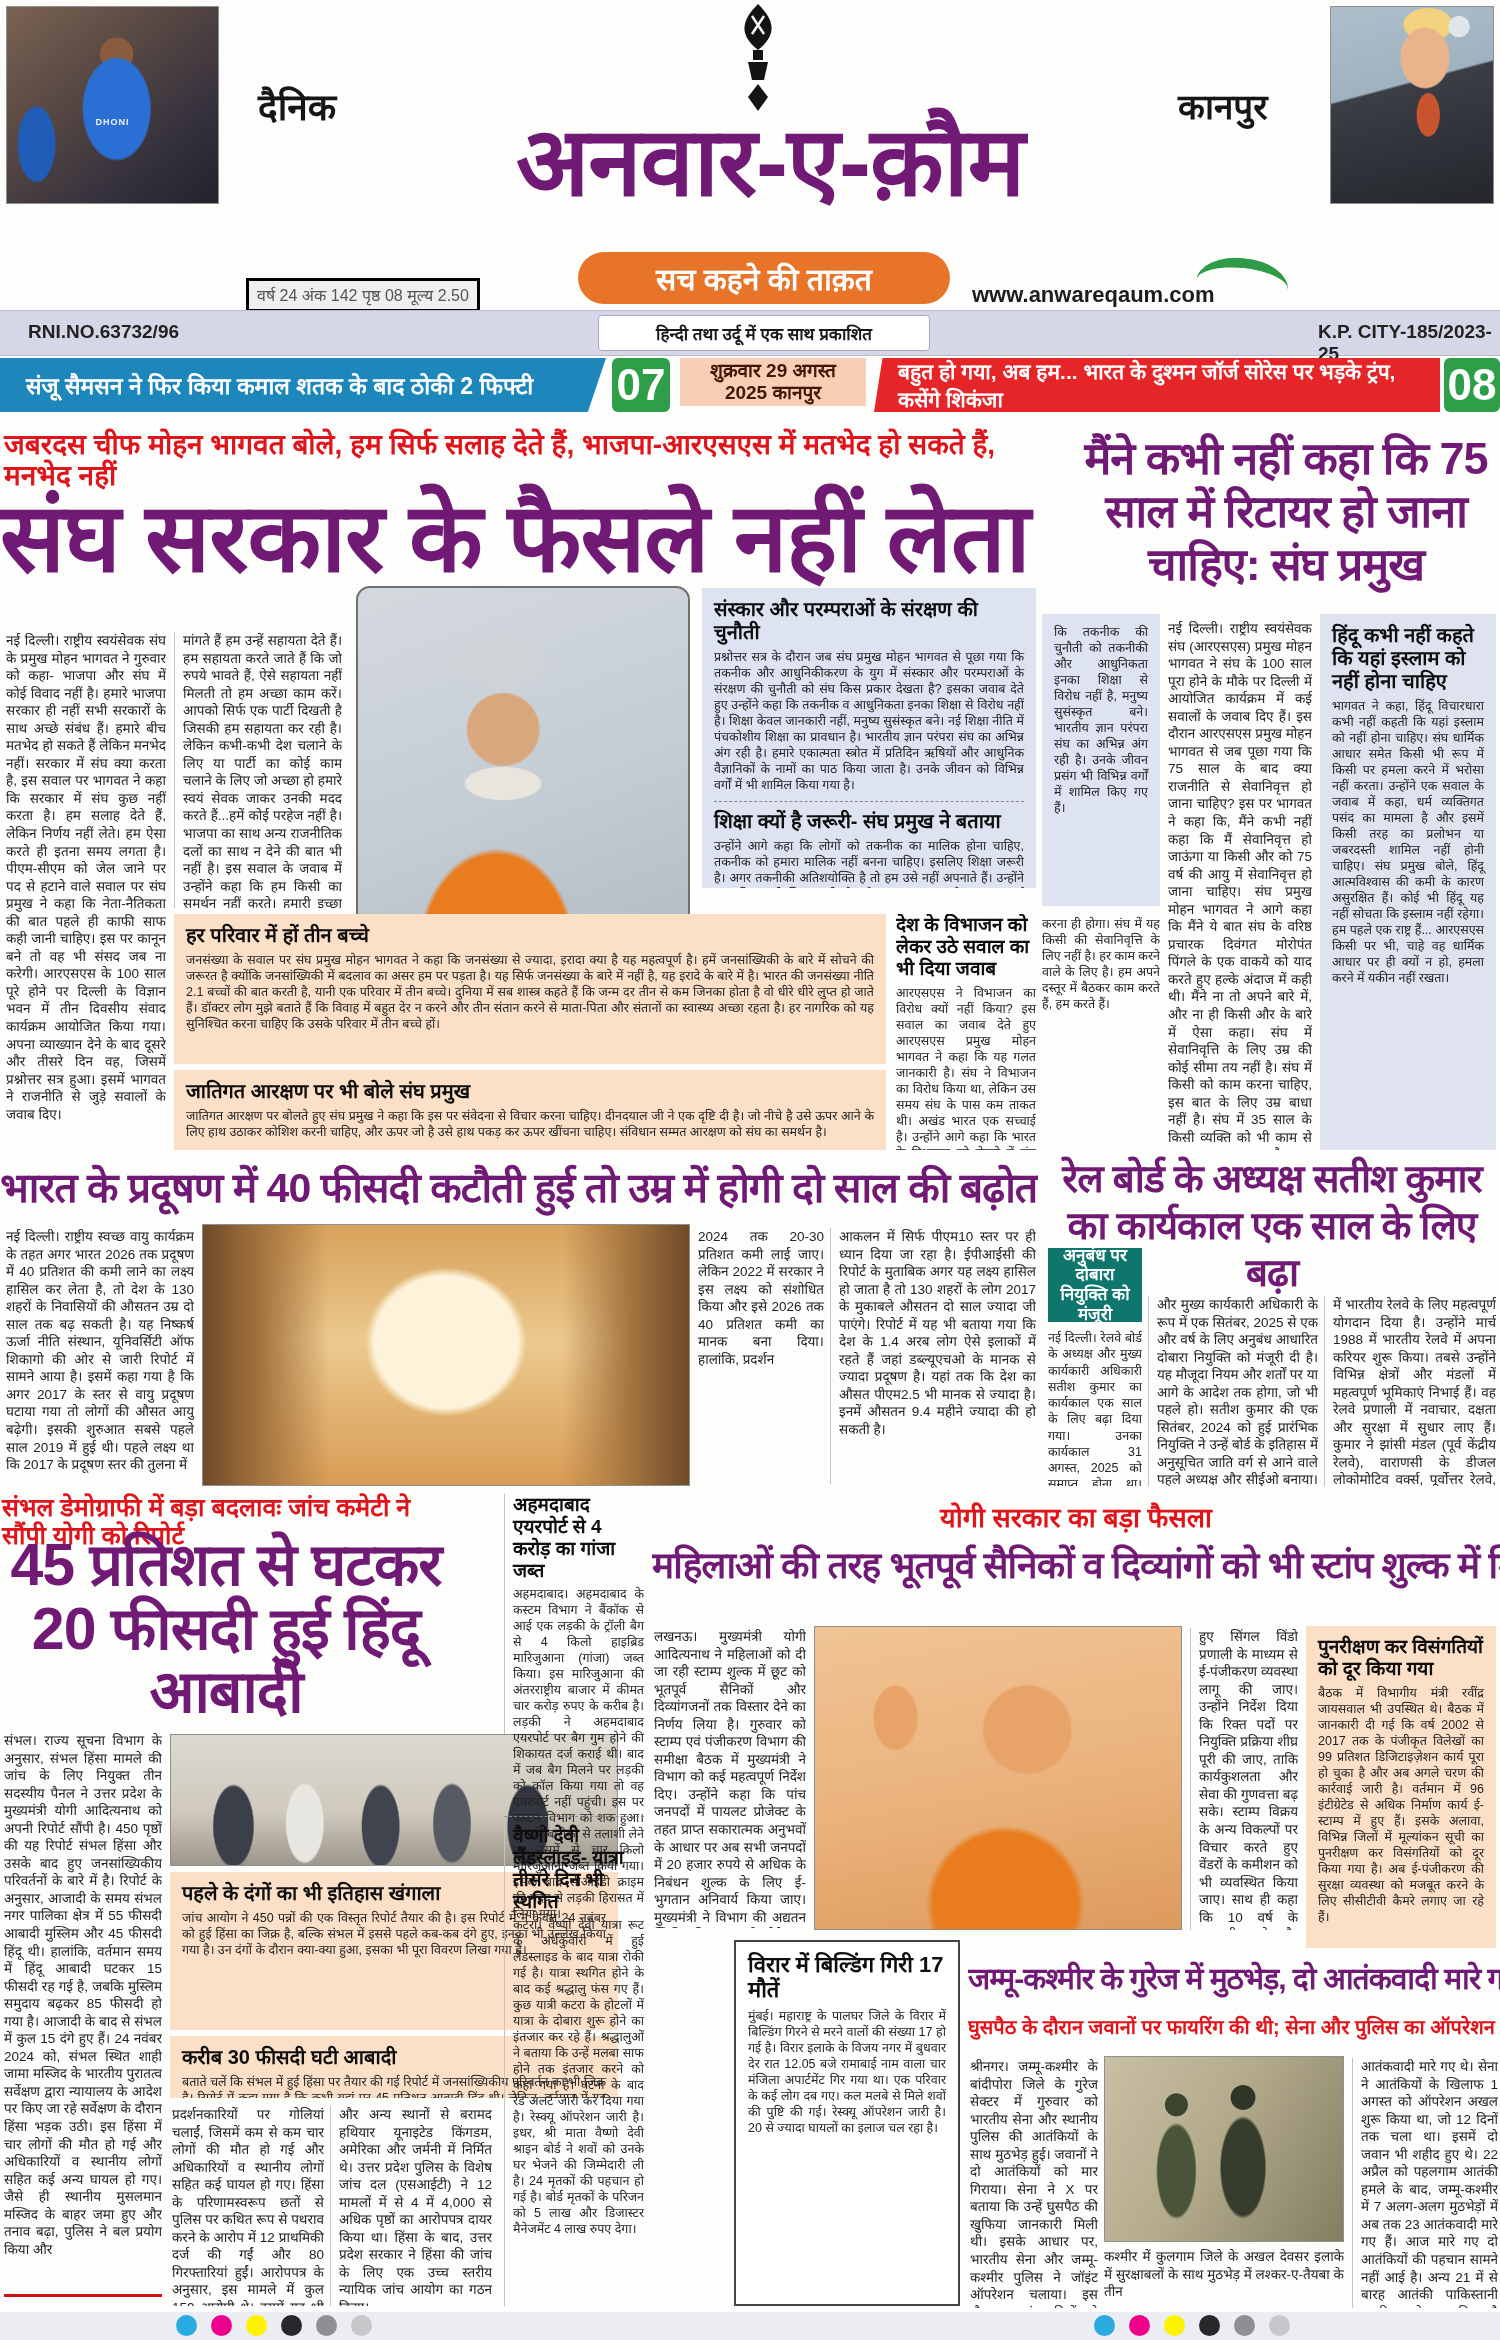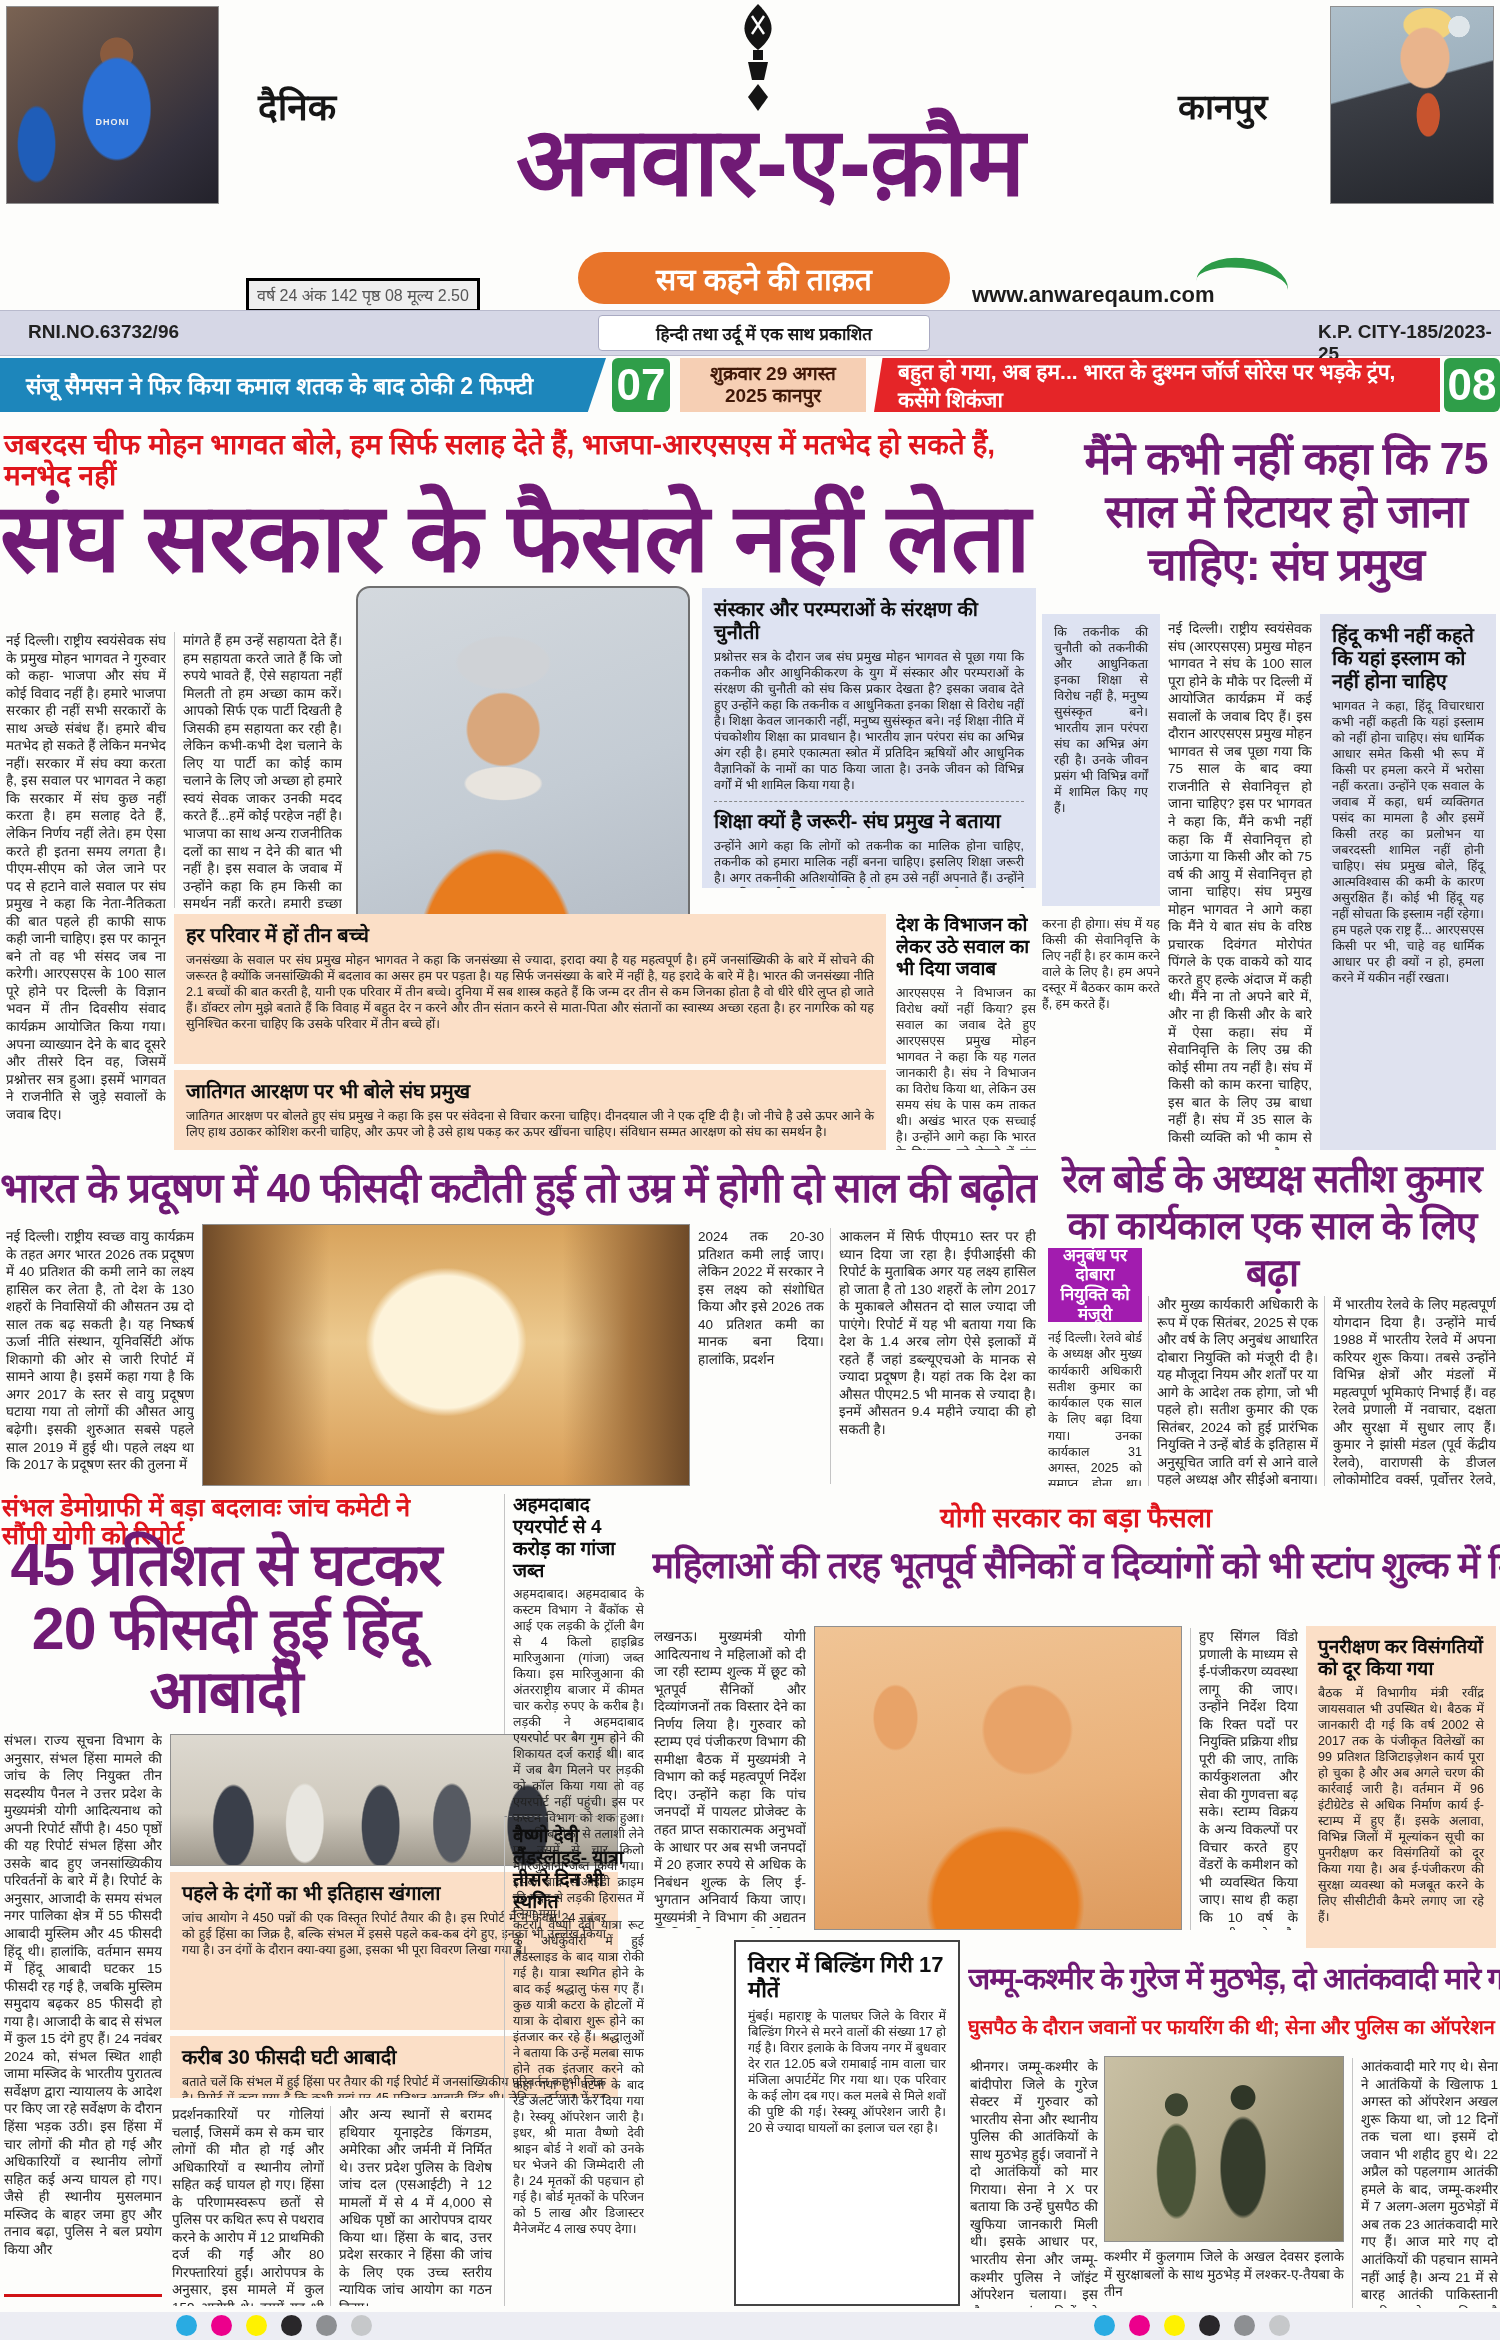--- a/index.html
+++ b/index.html
@@ -82,21 +82,21 @@
     </span>
     <span class="abs" style="left:1318px;top:10px;font-size:19px;font-weight:700;color:#222;">K.P. CITY-185/2023-25</span>
   </div>
 
   <div class="abs" style="left:0;top:358px;width:606px;height:54px;background:#1d86bb;
               clip-path:polygon(0 0,100% 0,97% 100%,0 100%);display:flex;align-items:center;">
     <span class="white" style="font-size:23px;font-weight:800;padding-left:26px;">संजू सैमसन ने फिर किया कमाल शतक के बाद ठोकी 2 फिफ्टी</span>
   </div>
   <div class="abs teaser-badge" style="left:612px;top:358px;width:58px;height:54px;border-radius:6px;">07</div>
 
-  <div class="abs" style="left:680px;top:358px;width:186px;height:54px;background:#f6cfb4;
+  <div class="abs" style="left:680px;top:358px;width:186px;height:48px;background:#f6cfb4;
               display:flex;flex-direction:column;align-items:center;justify-content:center;line-height:1.15;">
     <span style="font-size:19px;font-weight:800;color:#401808;">शुक्रवार 29 अगस्त</span>
     <span style="font-size:19px;font-weight:800;color:#401808;">2025 कानपुर</span>
   </div>
 
   <div class="abs" style="left:874px;top:358px;width:566px;height:54px;background:#e52528;
               clip-path:polygon(1.5% 0,100% 0,100% 100%,0 100%);display:flex;align-items:center;">
     <span class="white" style="font-size:21px;font-weight:800;padding-left:24px;">बहुत हो गया, अब हम... भारत के दुश्मन जॉर्ज सोरेस पर भड़के ट्रंप, कसेंगे शिकंजा</span>
   </div>
   <div class="abs teaser-badge" style="left:1444px;top:358px;width:56px;height:54px;border-radius:6px;">08</div>
@@ -160,21 +160,21 @@
                 linear-gradient(90deg,#6e4a28 0%, #a4743f 12%, transparent 26%),
                 linear-gradient(270deg,#6e4a28 0%, #a4743f 12%, transparent 26%),
                 radial-gradient(ellipse 130px 120px at 50% 45%, #fdf3da 0 55%, transparent 62%),
                 linear-gradient(180deg,#d8a35c 0%, #ecc98e 45%, #d89c55 100%);"></div>
 
   <div class="abs bodytxt" style="left:698px;top:1228px;width:126px;height:256px;overflow:hidden;">2024 तक 20-30 प्रतिशत कमी लाई जाए। लेकिन 2022 में सरकार ने इस लक्ष्य को संशोधित किया और इसे 2026 तक 40 प्रतिशत कमी का मानक बना दिया। हालांकि, प्रदर्शन</div>
   <div class="abs bodytxt vrule" style="left:830px;top:1228px;width:206px;height:256px;overflow:hidden;padding-left:8px;box-sizing:border-box;">आकलन में सिर्फ पीएम10 स्तर पर ही ध्यान दिया जा रहा है। ईपीआईसी की रिपोर्ट के मुताबिक अगर यह लक्ष्य हासिल हो जाता है तो 130 शहरों के लोग 2017 के मुकाबले औसतन दो साल ज्यादा जी पाएंगे। रिपोर्ट में यह भी बताया गया कि देश के 1.4 अरब लोग ऐसे इलाकों में रहते हैं जहां डब्ल्यूएचओ के मानक से ज्यादा प्रदूषण है। यहां तक कि देश का औसत पीएम2.5 भी मानक से ज्यादा है। इनमें औसतन 9.4 महीने ज्यादा की हो सकती है।</div>
 
   <div class="abs headline center" style="left:1046px;top:1156px;width:452px;font-size:39px;line-height:1.2;">रेल बोर्ड के अध्यक्ष सतीश कुमार का कार्यकाल एक साल के लिए बढ़ा</div>
 
-  <div class="abs" style="left:1048px;top:1248px;width:94px;height:74px;background:#a21caf;display:flex;align-items:center;justify-content:center;">
+  <div class="abs" style="left:1048px;top:1248px;width:94px;height:74px;background:#0f766e;display:flex;align-items:center;justify-content:center;">
     <span class="white center" style="font-size:17px;font-weight:800;line-height:1.15;padding:4px;">अनुबंध पर दोबारा नियुक्ति को मंजूरी</span>
   </div>
 
   <div class="abs bodytxt" style="left:1048px;top:1330px;width:94px;height:156px;overflow:hidden;font-size:12.5px;">नई दिल्ली। रेलवे बोर्ड के अध्यक्ष और मुख्य कार्यकारी अधिकारी सतीश कुमार का कार्यकाल एक साल के लिए बढ़ा दिया गया। उनका कार्यकाल 31 अगस्त, 2025 को समाप्त होना था।  सरकार के 27 अगस्त के आदेश में कहा गया है, कैबिनेट की नियुक्ति समिति ने भारतीय रेलवे प्रबंधन सेवा सेवानिवृत्त कुमार को रेलवे बोर्ड के अध्यक्ष</div>
   <div class="abs bodytxt vrule" style="left:1148px;top:1296px;width:170px;height:190px;overflow:hidden;padding-left:8px;box-sizing:border-box;">और मुख्य कार्यकारी अधिकारी के रूप में एक सितंबर, 2025 से एक और वर्ष के लिए अनुबंध आधारित दोबारा नियुक्ति को मंजूरी दी है। यह मौजूदा नियम और शर्तों पर या आगे के आदेश तक होगा, जो भी पहले हो। सतीश कुमार की एक सितंबर, 2024 को हुई प्रारंभिक नियुक्ति ने उन्हें बोर्ड के इतिहास में अनुसूचित जाति वर्ग से आने वाले पहले अध्यक्ष और सीईओ बनाया। अधिकारी बताते हैं कि 1986 बैच के भारतीय रेलवे यांत्रिक इंजीनियर सेवा (आईआरएसएमई) के विशिष्ट अधिकारी कुमार ने अपने 34 वर्षों के शानदार करियर</div>
   <div class="abs bodytxt vrule" style="left:1324px;top:1296px;width:172px;height:190px;overflow:hidden;padding-left:8px;box-sizing:border-box;">में भारतीय रेलवे के लिए महत्वपूर्ण योगदान दिया है। उन्होंने मार्च 1988 में भारतीय रेलवे में अपना करियर शुरू किया। तबसे उन्होंने विभिन्न क्षेत्रों और मंडलों में महत्वपूर्ण भूमिकाएं निभाई हैं। वह रेलवे प्रणाली में नवाचार, दक्षता और सुरक्षा में सुधार लाए हैं। कुमार ने झांसी मंडल (पूर्व केंद्रीय रेलवे), वाराणसी के डीजल लोकोमोटिव वर्क्स, पूर्वोत्तर रेलवे, पटियाला लोकोमोटिव वर्क्स, लखनऊ मंडल (उत्तर रेलवे), जयपुर मंडल (उत्तर पश्चिम रेलवे) और उत्तर मध्य रेलवे में विभिन्न पदों पर सेवा की है।</div>
 
   <div class="abs kicker" style="left:2px;top:1494px;width:448px;font-size:25px;line-height:1.1;">संभल डेमोग्राफी में बड़ा बदलावः जांच कमेटी ने सौंपी योगी को रिपोर्ट</div>
 
   <div class="abs headline center" style="left:0px;top:1534px;width:452px;font-size:59px;line-height:1.08;">45 प्रतिशत से घटकर 20 फीसदी हुई हिंदू आबादी</div>

